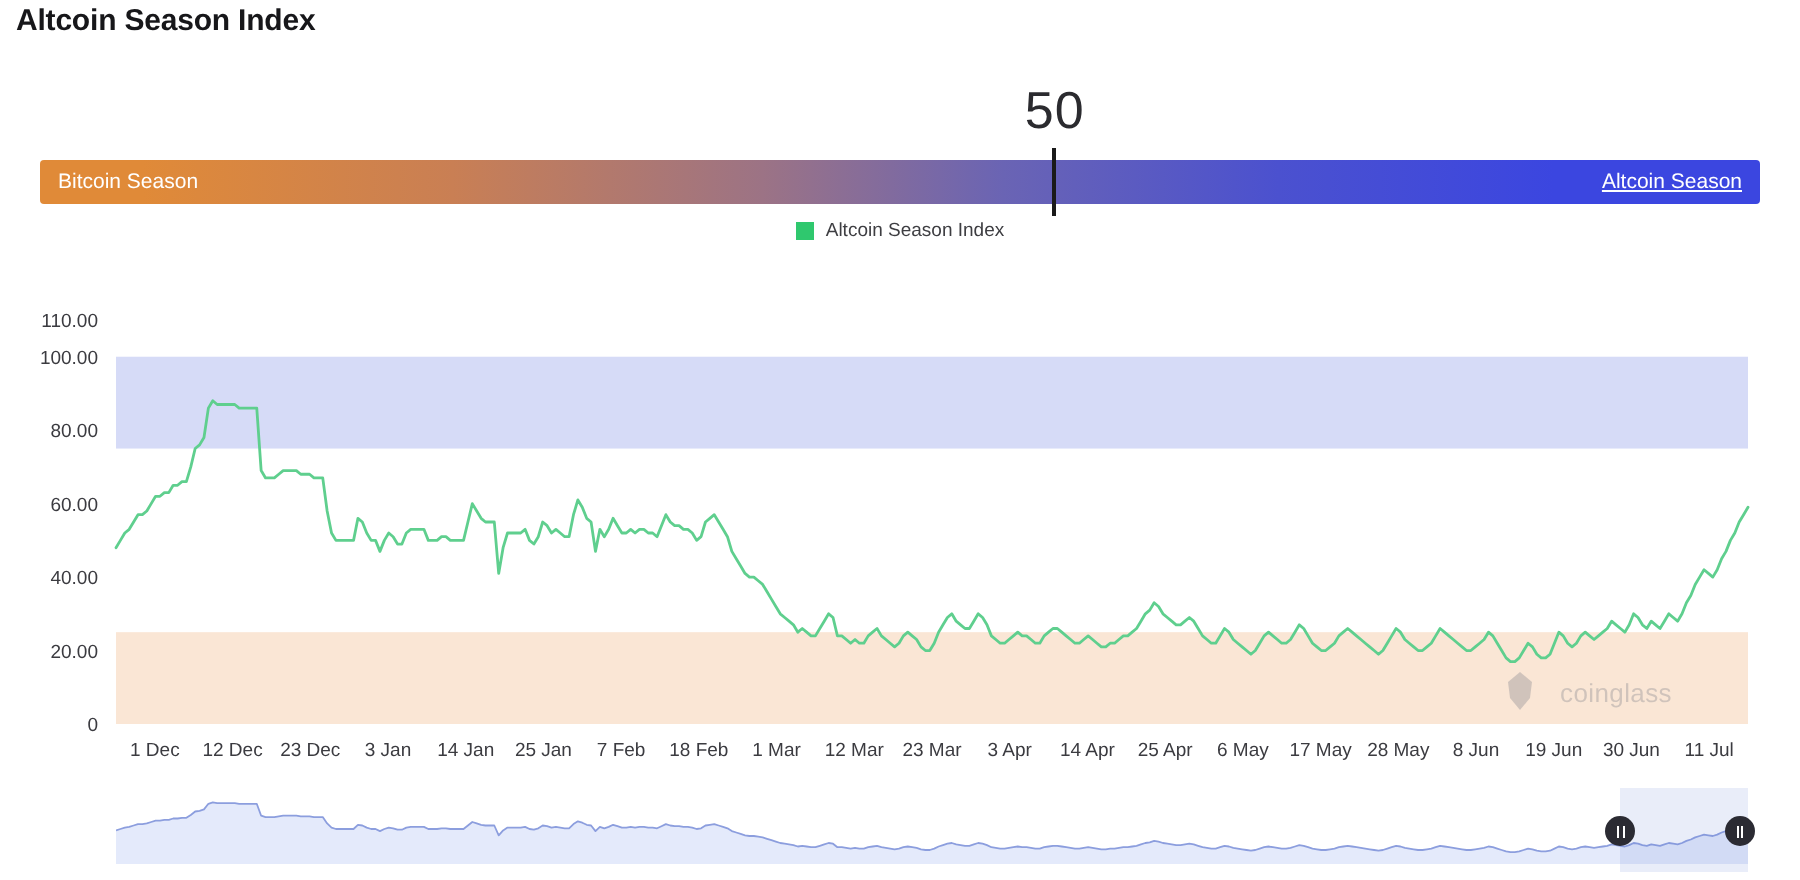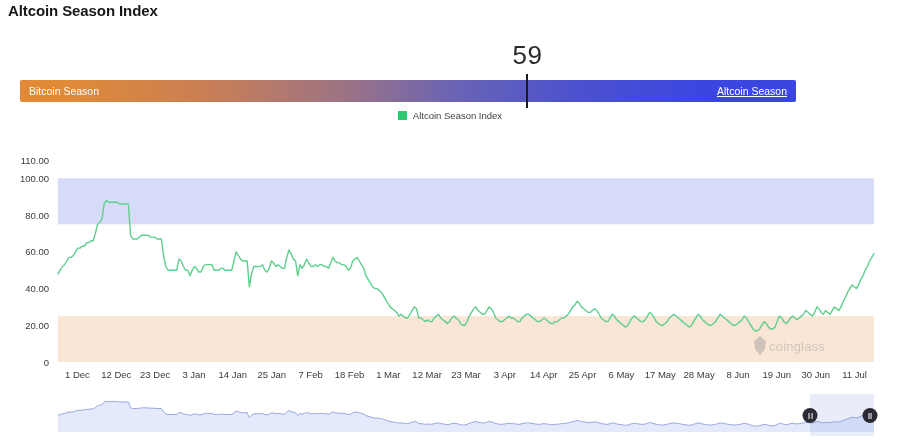--- a/index.html
+++ b/index.html
@@ -36,21 +36,21 @@
     color: #2b2b2f;
     transform: translateX(-50%);
     letter-spacing: 0.5px;
   }
 
   
   #season-bar {
     position: absolute;
     left: 20px;
     top: 80px;
-    width: 776px;
+    width: 860px;
     height: 22px;
     border-radius: 2px;
     background: linear-gradient(to right,
         #e08a38 0%,
         #e08a38 6%,
         #c97f54 24%,
         #9c7385 42%,
         #6a64b4 56%,
         #4b51cf 72%,
         #3b46e0 88%,
@@ -121,21 +121,21 @@
     text-anchor: middle;
   }
 
   
   #watermark {
     position: absolute;
     left: 752px;
     top: 336px;
     display: flex;
     align-items: center;
-    gap: 1px;
+    gap: 12px;
     opacity: 0.38;
     pointer-events: none;
     justify-content: flex-end;
   }
   #watermark-text {
     font-size: 13px;
     color: #8d8d93;
     letter-spacing: 0.2px;
   }
 
@@ -174,21 +174,21 @@
     height: 42px;
     background: rgba(120,140,220,0.16);
     pointer-events: none;
   }
 </style>
 </head>
 <body>
 
 <div id="page-title">Altcoin Season Index</div>
 
-<div id="gauge-value" style="left: 527.4px;">59</div>
+<div id="gauge-value" style="left: 527.4px;">50</div>
 
 <div id="season-bar">
   <span class="season-label" id="bitcoin-season-label">Bitcoin Season</span>
   <span class="season-label" id="altcoin-season-label">Altcoin Season</span>
   <div id="season-marker" style="left: 507.4px;"></div>
 </div>
 
 <div id="chart-legend">
   <span id="legend-swatch"></span>
   <span>Altcoin Season Index</span>

